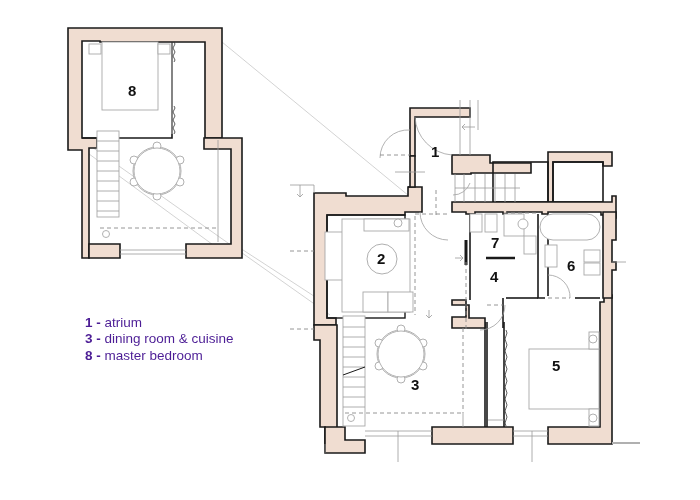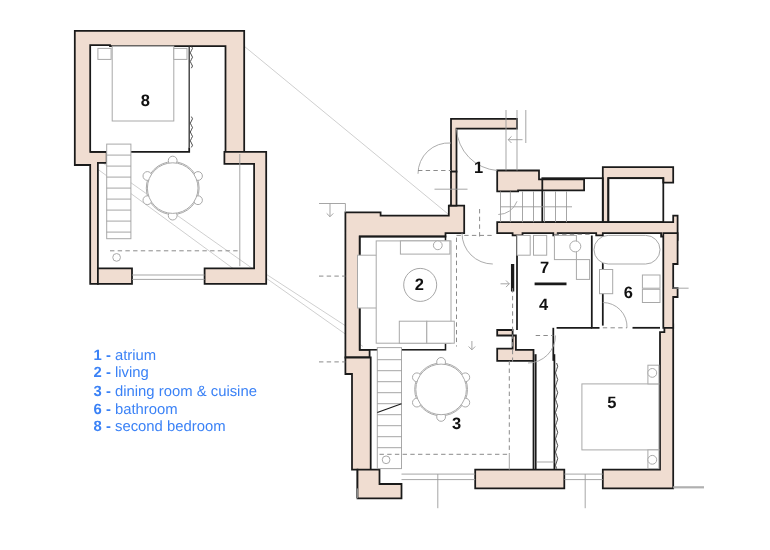--- a/index.html
+++ b/index.html
@@ -1,18 +1,18 @@
 <!DOCTYPE html>
 <html><head>
 <meta charset="utf-8">
 <style>
   html, body { margin: 0; padding: 0; background: #ffffff; }
   body { width: 700px; height: 500px; position: relative; overflow: hidden; font-family: "Liberation Sans", sans-serif; }
   #plan { position: absolute; left: 0; top: 0; width: 700px; height: 500px; }
-  .legend { position: absolute; left: 85px; top: 315px; font-size: 13.5px; line-height: 16.3px; color: #3b82f6; }
+  .legend { position: absolute; left: 85px; top: 315px; font-size: 13.5px; line-height: 16.3px; color: #4c1d95; }
   .legend-item { white-space: nowrap; }
   .legend-num { font-weight: bold; }
   .room-label { font-family: "Liberation Sans", sans-serif; font-weight: bold; font-size: 15px; fill: #111; }
   .wall { fill: #f0ddd1; stroke: #1a1a1a; stroke-width: 1.6; stroke-linejoin: miter; }
   .thin { fill: none; stroke: #9a9a9a; stroke-width: 0.8; }
   .furn { fill: #ffffff; stroke: #a8a8a8; stroke-width: 0.9; }
   .dash { fill: none; stroke: #8a8a8a; stroke-width: 0.9; stroke-dasharray: 4 3; }
   .door { fill: none; stroke: #a0a0a0; stroke-width: 0.8; }
   .proj { fill: none; stroke: #c8c8c8; stroke-width: 0.8; }
   .inner { fill: none; stroke: #1a1a1a; stroke-width: 1.6; }
@@ -228,17 +228,15 @@
     <text class="room-label" x="411" y="390">3</text>
     <text class="room-label" x="490" y="282">4</text>
     <text class="room-label" x="552" y="371">5</text>
     <text class="room-label" x="567" y="271">6</text>
     <text class="room-label" x="491" y="248">7</text>
   </g>
 </svg>
 
 <div class="legend">
   <div class="legend-item"><span class="legend-num">1</span><span class="legend-num"> - </span><span>atrium</span></div>
-  <div class="legend-item"><span class="legend-num">2</span><span class="legend-num"> - </span><span>living</span></div>
   <div class="legend-item"><span class="legend-num">3</span><span class="legend-num"> - </span><span>dining room &amp; cuisine</span></div>
-  <div class="legend-item"><span class="legend-num">6</span><span class="legend-num"> - </span><span>bathroom</span></div>
-  <div class="legend-item"><span class="legend-num">8</span><span class="legend-num"> - </span><span>second bedroom</span></div>
+  <div class="legend-item"><span class="legend-num">8</span><span class="legend-num"> - </span><span>master bedroom</span></div>
 </div>
 
 </body></html>

